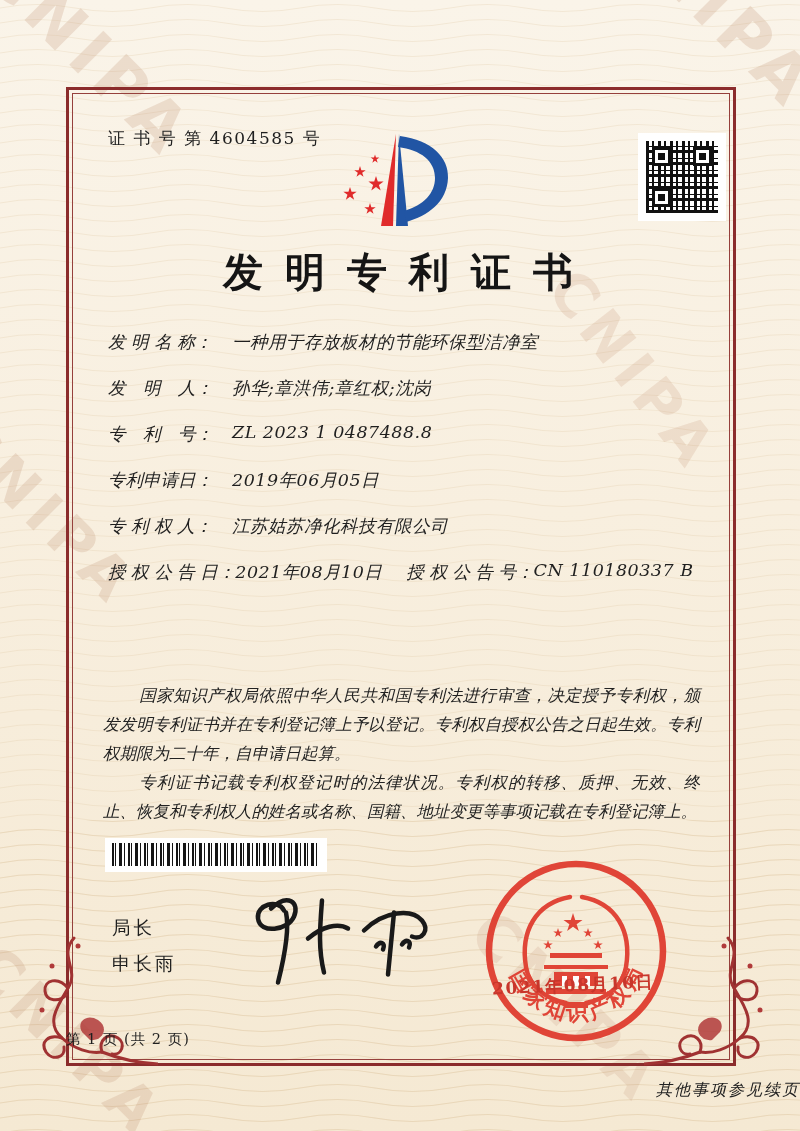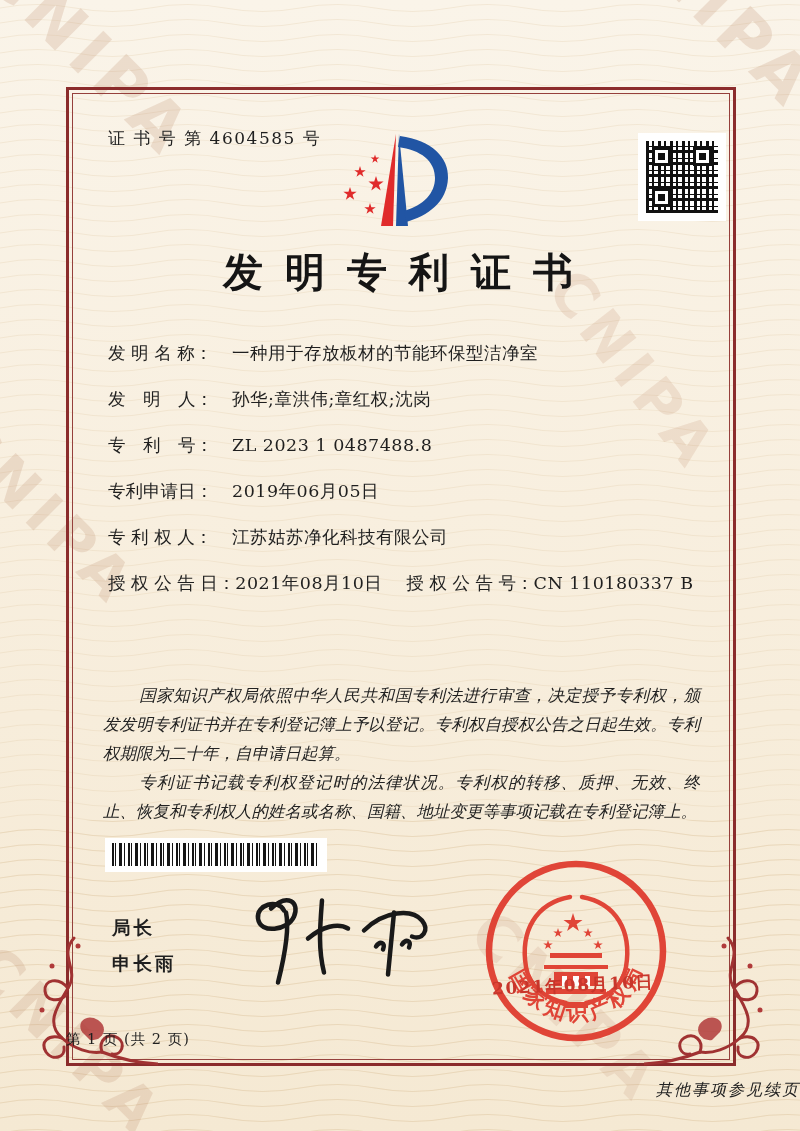--- a/index.html
+++ b/index.html
@@ -26,33 +26,33 @@
   .qr-pad{position:absolute;z-index:4;left:638px;top:133px;width:88px;height:88px;background:#fff;}
   .qr{position:absolute;left:8px;top:8px;width:72px;height:72px;background:
       repeating-linear-gradient(90deg,#111 0 3px,transparent 3px 6px,#111 6px 8px,transparent 8px 12px),
       repeating-linear-gradient(0deg,#111 0 3px,#fff 3px 6px,#111 6px 7px,#fff 7px 12px);}
   .finder{position:absolute;width:19px;height:19px;border:3px solid #111;background:#fff;box-sizing:border-box;}
   .finder::after{content:"";position:absolute;left:3px;top:3px;width:7px;height:7px;background:#111;}
   .f-tl{left:6px;top:6px;} .f-tr{right:6px;top:6px;} .f-bl{left:6px;bottom:6px;}
   .title{position:absolute;z-index:4;left:66px;top:238px;width:664px;text-align:center;
          font-size:40px;font-weight:700;letter-spacing:22px;text-indent:22px;color:#151515;margin-top:7px;}
   .fields{position:absolute;z-index:4;left:108px;top:330px;width:600px;font-size:17.5px;}
-  .frow{display:flex;align-items:center;height:46px;}
+  .frow{display:flex;height:46px;font-style:italic;}
   .flabel{display:inline-block;width:124px;flex:0 0 auto;white-space:pre;}
   .fvalue{white-space:pre;letter-spacing:.5px;}
   .flabel-free{display:inline-block;white-space:pre;}
   .gpair{margin-left:24px;}
   .paras{position:absolute;z-index:4;left:103px;top:648px;width:597px;font-size:16.5px;
          line-height:29px;text-align:justify;font-style:italic;color:#222;margin-top:33px;}
   .paras p{margin:0;text-indent:2.2em;}
   .barcode-pad{position:absolute;z-index:4;left:105px;top:838px;width:222px;height:34px;background:#fff;}
   .barcode{position:absolute;left:7px;top:5px;width:208px;height:23px;background:
       repeating-linear-gradient(90deg,#151515 0 2px,#fff 2px 3px,#151515 3px 4px,#fff 4px 7px,
       #151515 7px 10px,#fff 10px 12px,#151515 12px 13px,#fff 13px 16px);}
-  .director{position:absolute;z-index:4;left:112px;top:910px;font-size:18.5px;line-height:36px;letter-spacing:3px;font-weight:bold;}
+  .director{position:absolute;z-index:4;left:112px;top:910px;font-size:18.5px;line-height:36px;letter-spacing:3px;}
   .signature{position:absolute;z-index:4;left:226px;top:884px;}
   .seal{position:absolute;z-index:5;left:480px;top:855px;}
   .seal-date{position:absolute;z-index:6;left:492px;top:974px;font-size:17px;font-weight:700;
              color:#c8362b;letter-spacing:1.5px;transform:rotate(-2.5deg);white-space:pre;}
   .page-info{position:absolute;z-index:4;left:66px;top:1030px;width:664px;text-align:left;font-size:14.5px;letter-spacing:1px;}
   .cont-note{position:absolute;z-index:4;left:0;top:1080px;width:800px;text-align:right;
              font-size:16px;font-style:italic;letter-spacing:2px;color:#222;}
 </style>
 </head>
 <body>

